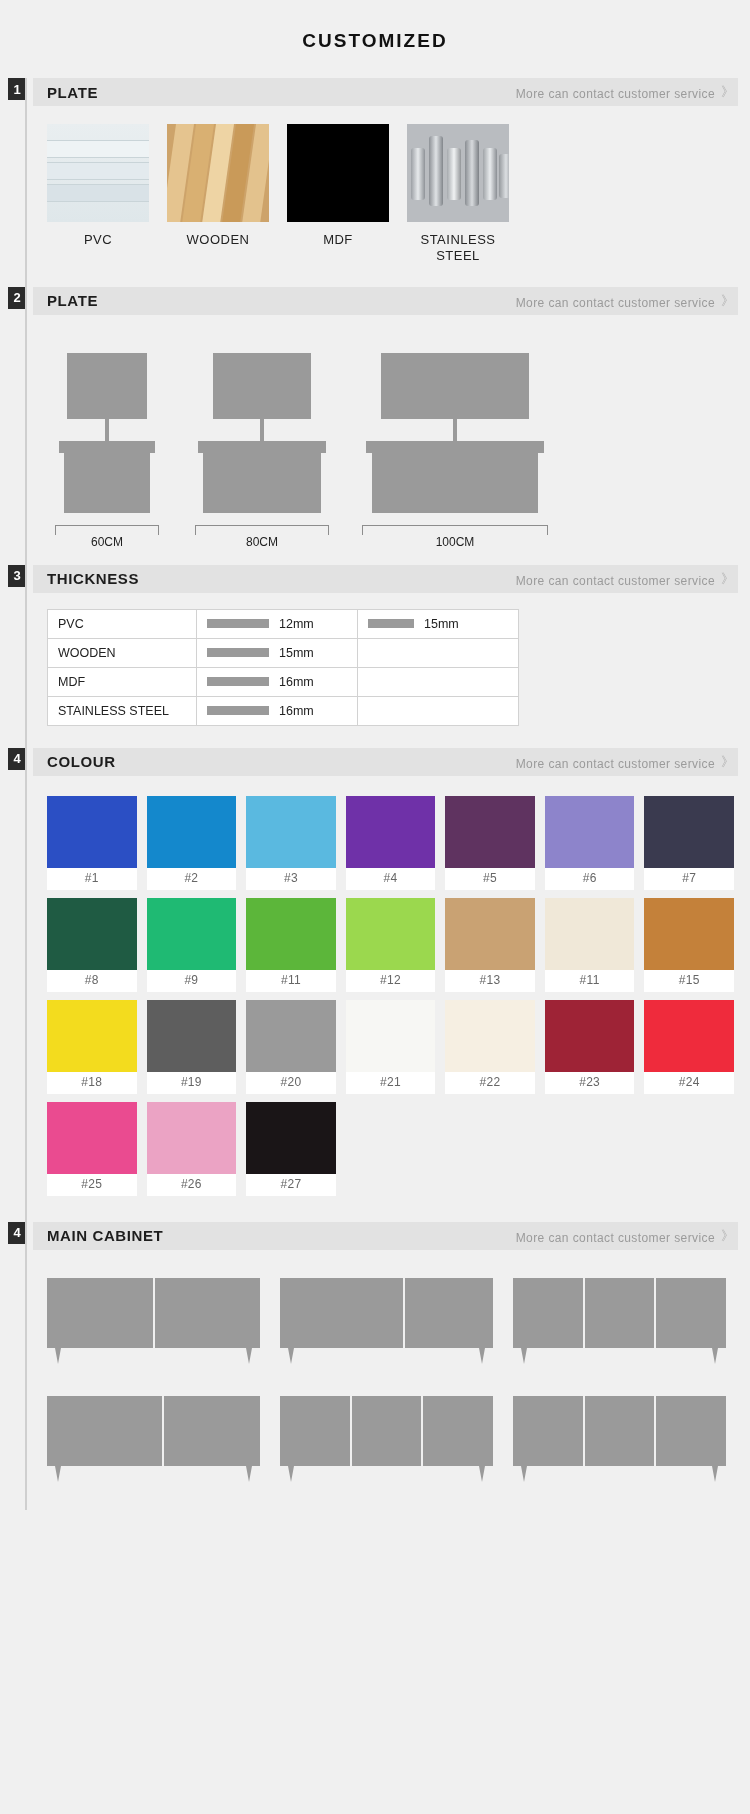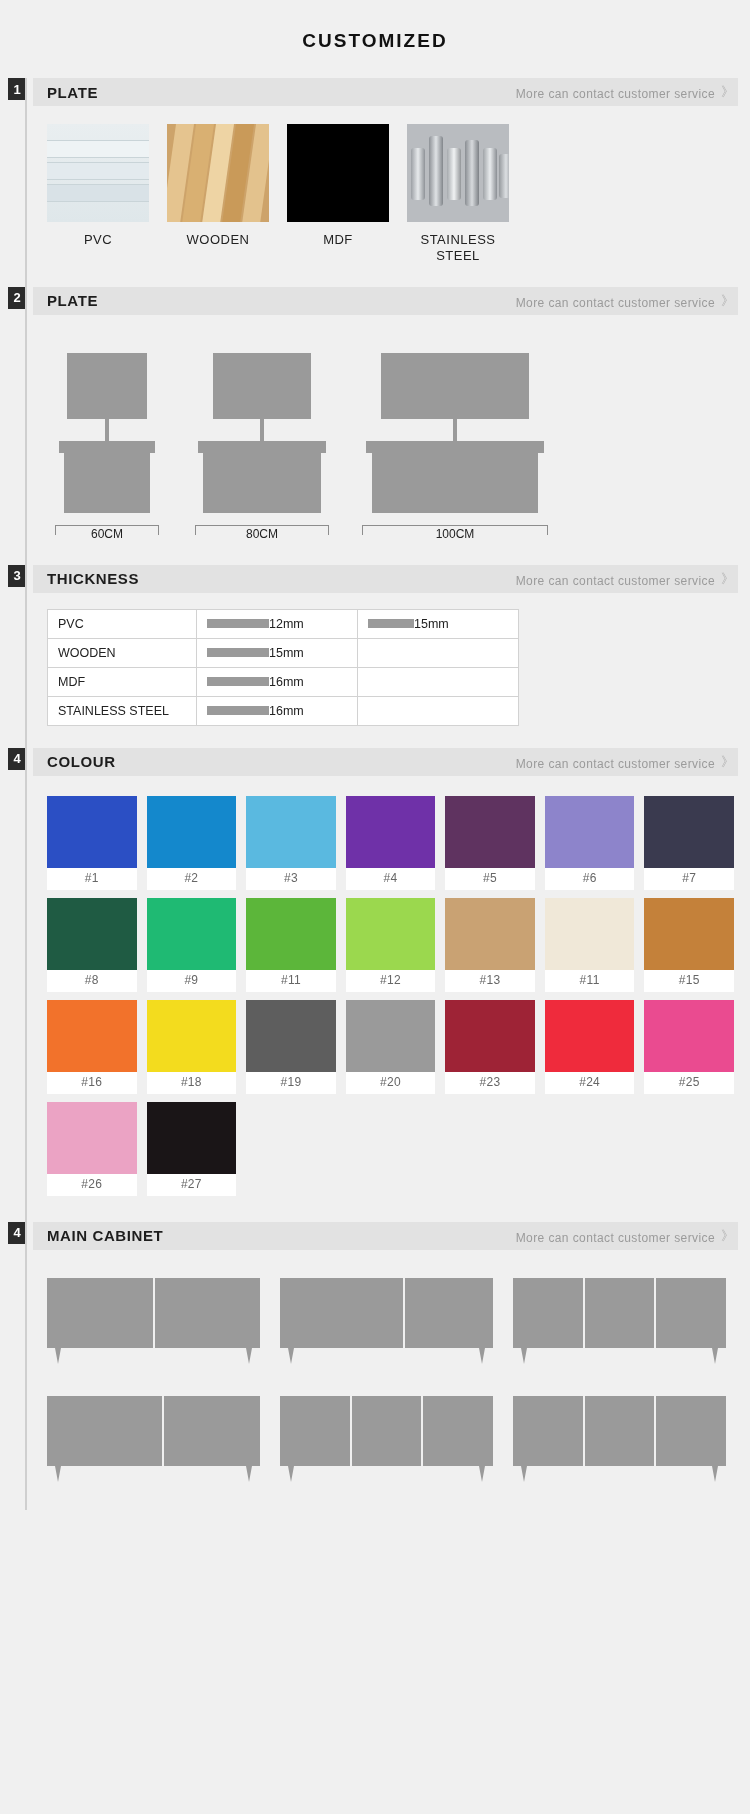--- a/index.html
+++ b/index.html
@@ -133,21 +133,21 @@
   .size-item{display:flex;flex-direction:column;align-items:center;}
   .mirror{background:#9a9a9a;}
   .cab-top{width:100%;height:12px;background:#9a9a9a;}
   .neck{width:4px;height:22px;background:#9a9a9a;margin:0 auto;}
   .cab-body{background:#9a9a9a;height:60px;}
   .dim{
     margin-top:8px;
     position:relative;
     height:22px;
     display:flex;
-    align-items:flex-start;
+    align-items:flex-end;
     justify-content:center;
     font-size:12px;
     color:#222;
   }
   .dim:before,.dim:after{
     content:"";position:absolute;top:4px;width:1px;height:10px;background:#8d8d8d;
   }
   .dim:before{left:0;}
   .dim:after{right:0;}
   .dim span{position:relative;background:transparent;padding:0 6px;top:6px;}
@@ -162,21 +162,21 @@
   }
   .thk-table td{
     border:1px solid #d2d2d2;
     height:28px;
     padding:0 10px;
     color:#222;
     white-space:nowrap;
   }
   .thk-name{width:128px;}
   .thk-cell{width:140px;}
-  .thk-inner{display:flex;align-items:center;}
+  .thk-inner{display:flex;align-items:center;gap:10px;}
   .bar{height:9px;background:#9a9a9a;display:inline-block;}
 
   
   .colour-grid{
     display:grid;
     grid-template-columns:repeat(7,1fr);
     gap:8px 10px;
     padding-right:4px;
   }
   .swatch-card{background:#fff;padding-bottom:2px;}
@@ -441,34 +441,38 @@
           </div>
           <div class="swatch-card">
             <div class="swatch" style="background: rgb(240, 232, 216);"></div>
             <div class="swatch-lb">#11</div>
           </div>
           <div class="swatch-card">
             <div class="swatch" style="background: rgb(196, 129, 58);"></div>
             <div class="swatch-lb">#15</div>
           </div>
           <div class="swatch-card">
-            <div class="swatch" style="background: rgb(242, 114, 43);"></div>
-            <div class="swatch-lb">#16</div>
-          </div>
-          <div class="swatch-card">
             <div class="swatch" style="background: rgb(243, 220, 30);"></div>
             <div class="swatch-lb">#18</div>
           </div>
           <div class="swatch-card">
             <div class="swatch" style="background: rgb(94, 94, 94);"></div>
             <div class="swatch-lb">#19</div>
           </div>
           <div class="swatch-card">
             <div class="swatch" style="background: rgb(154, 154, 154);"></div>
             <div class="swatch-lb">#20</div>
+          </div>
+          <div class="swatch-card">
+            <div class="swatch" style="background: rgb(247, 247, 244);"></div>
+            <div class="swatch-lb">#21</div>
+          </div>
+          <div class="swatch-card">
+            <div class="swatch" style="background: rgb(246, 239, 226);"></div>
+            <div class="swatch-lb">#22</div>
           </div>
           <div class="swatch-card">
             <div class="swatch" style="background: rgb(158, 35, 54);"></div>
             <div class="swatch-lb">#23</div>
           </div>
           <div class="swatch-card">
             <div class="swatch" style="background: rgb(239, 43, 60);"></div>
             <div class="swatch-lb">#24</div>
           </div>
           <div class="swatch-card">

